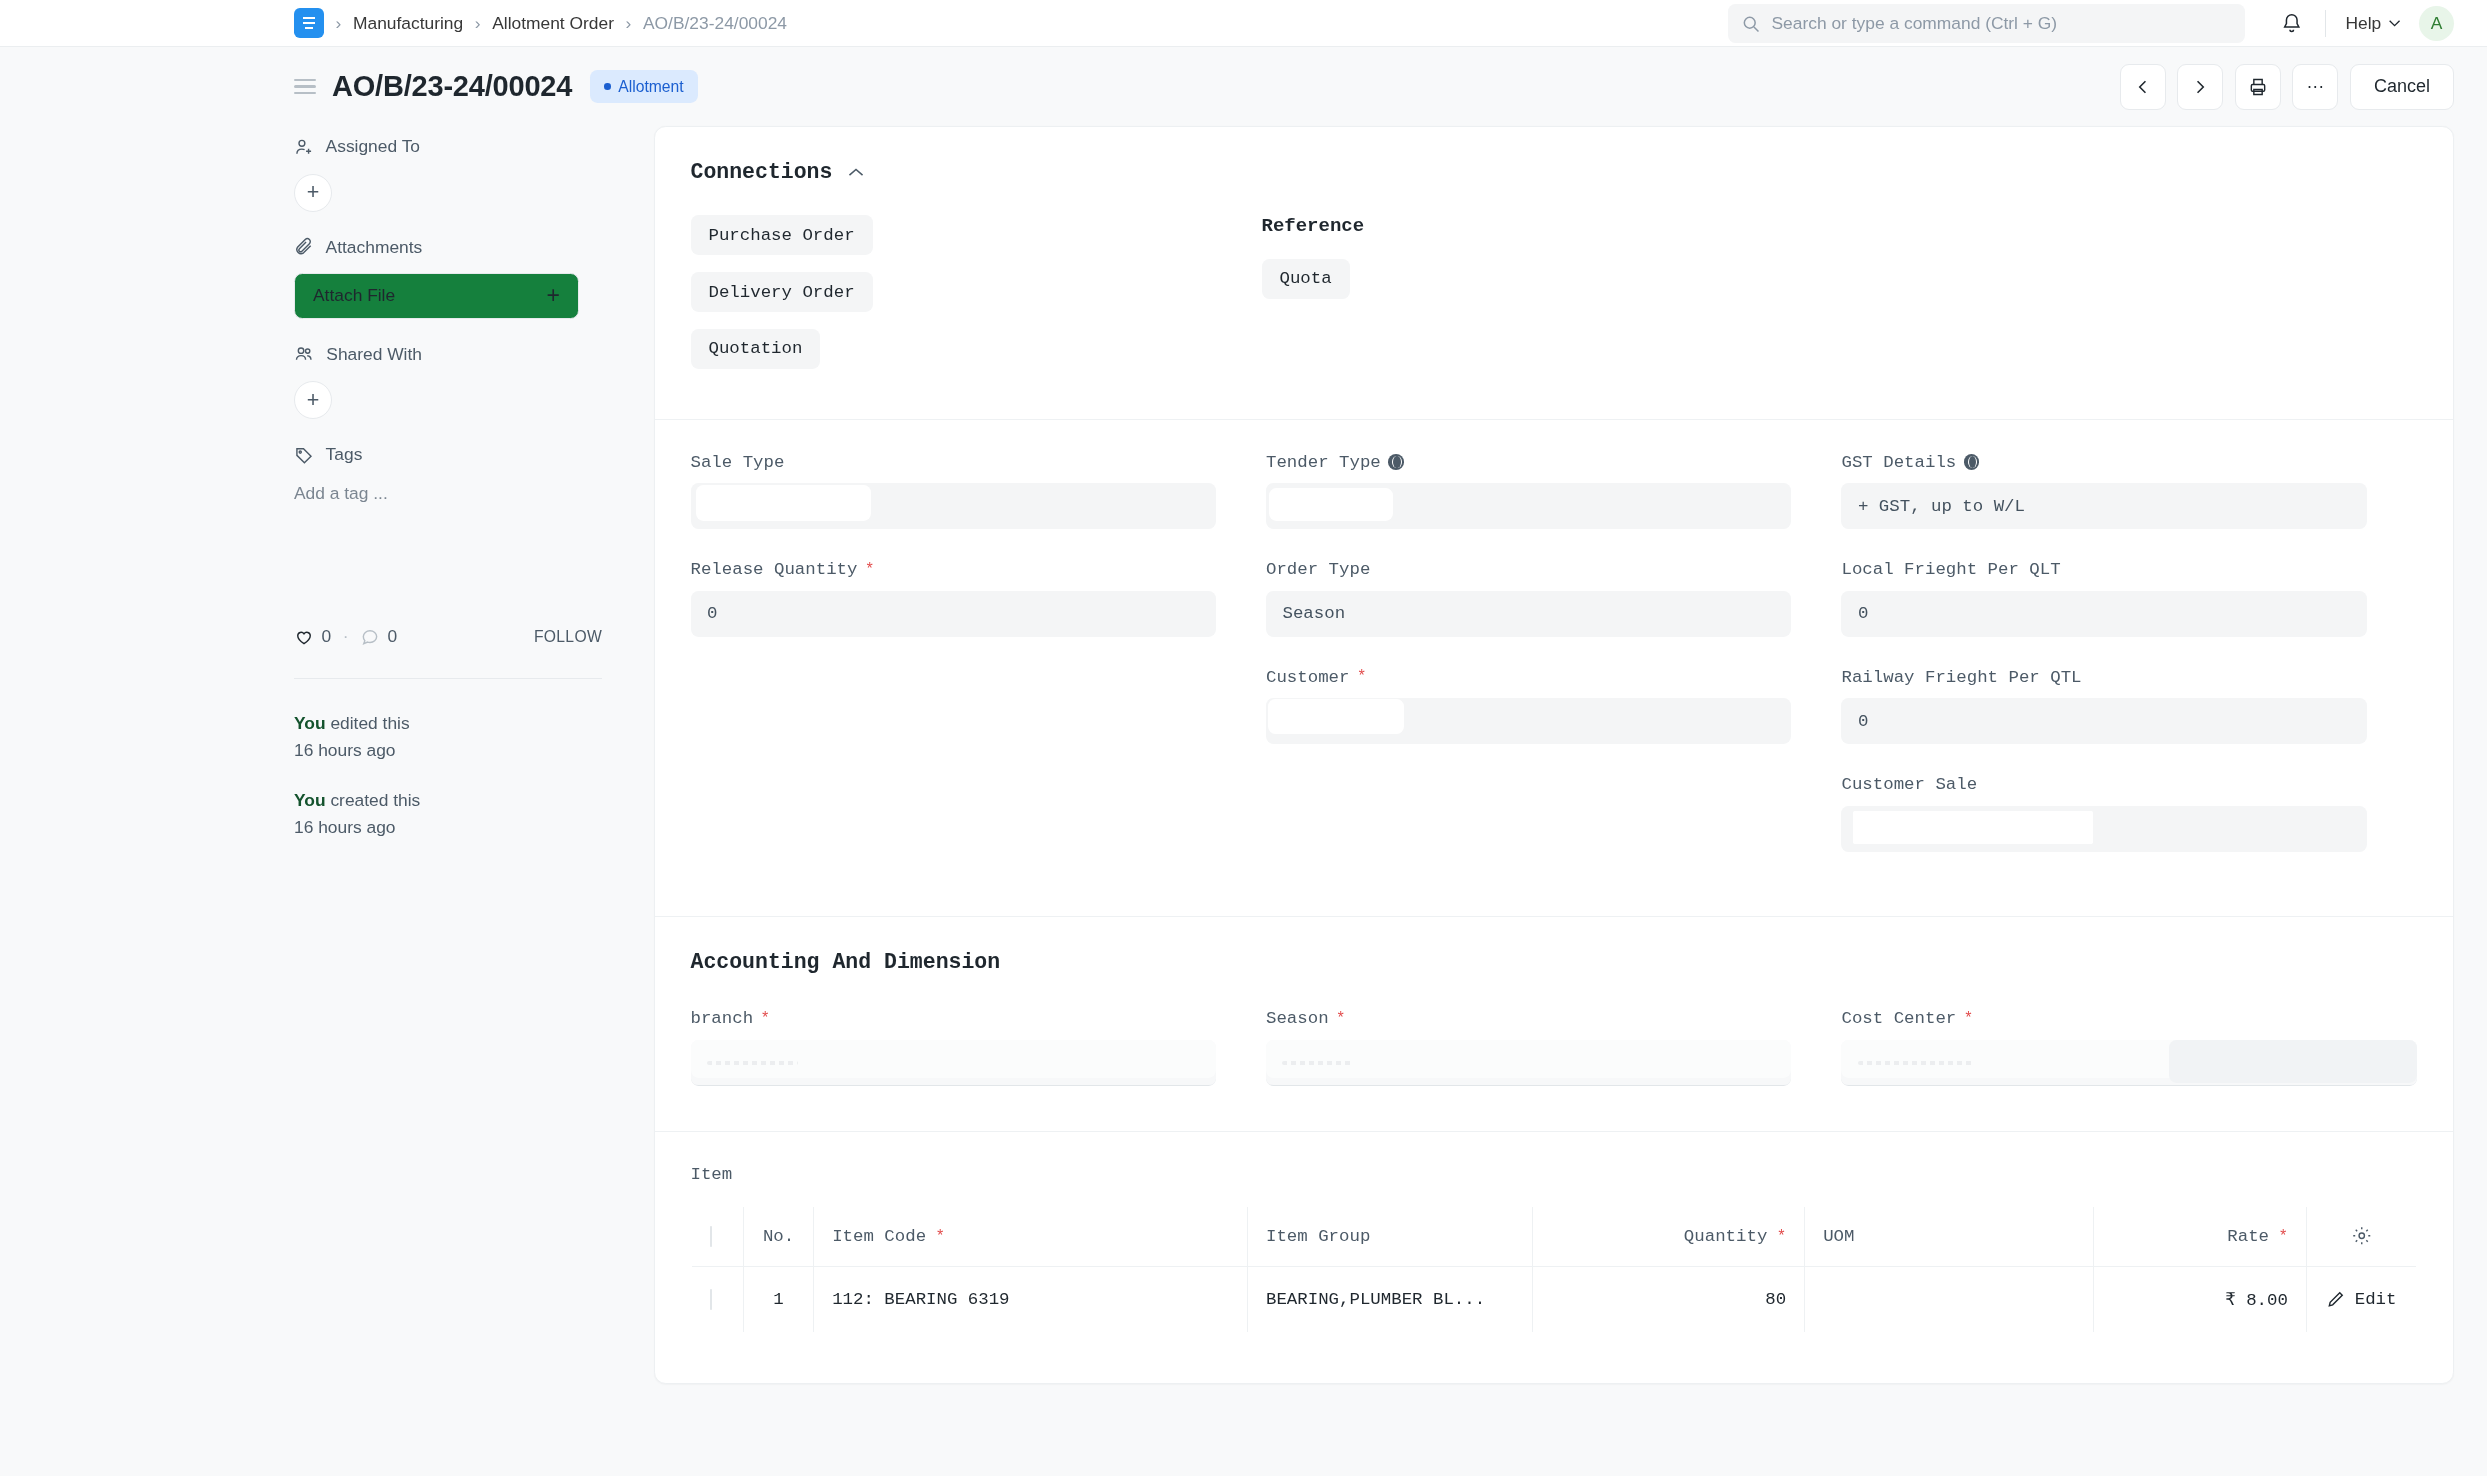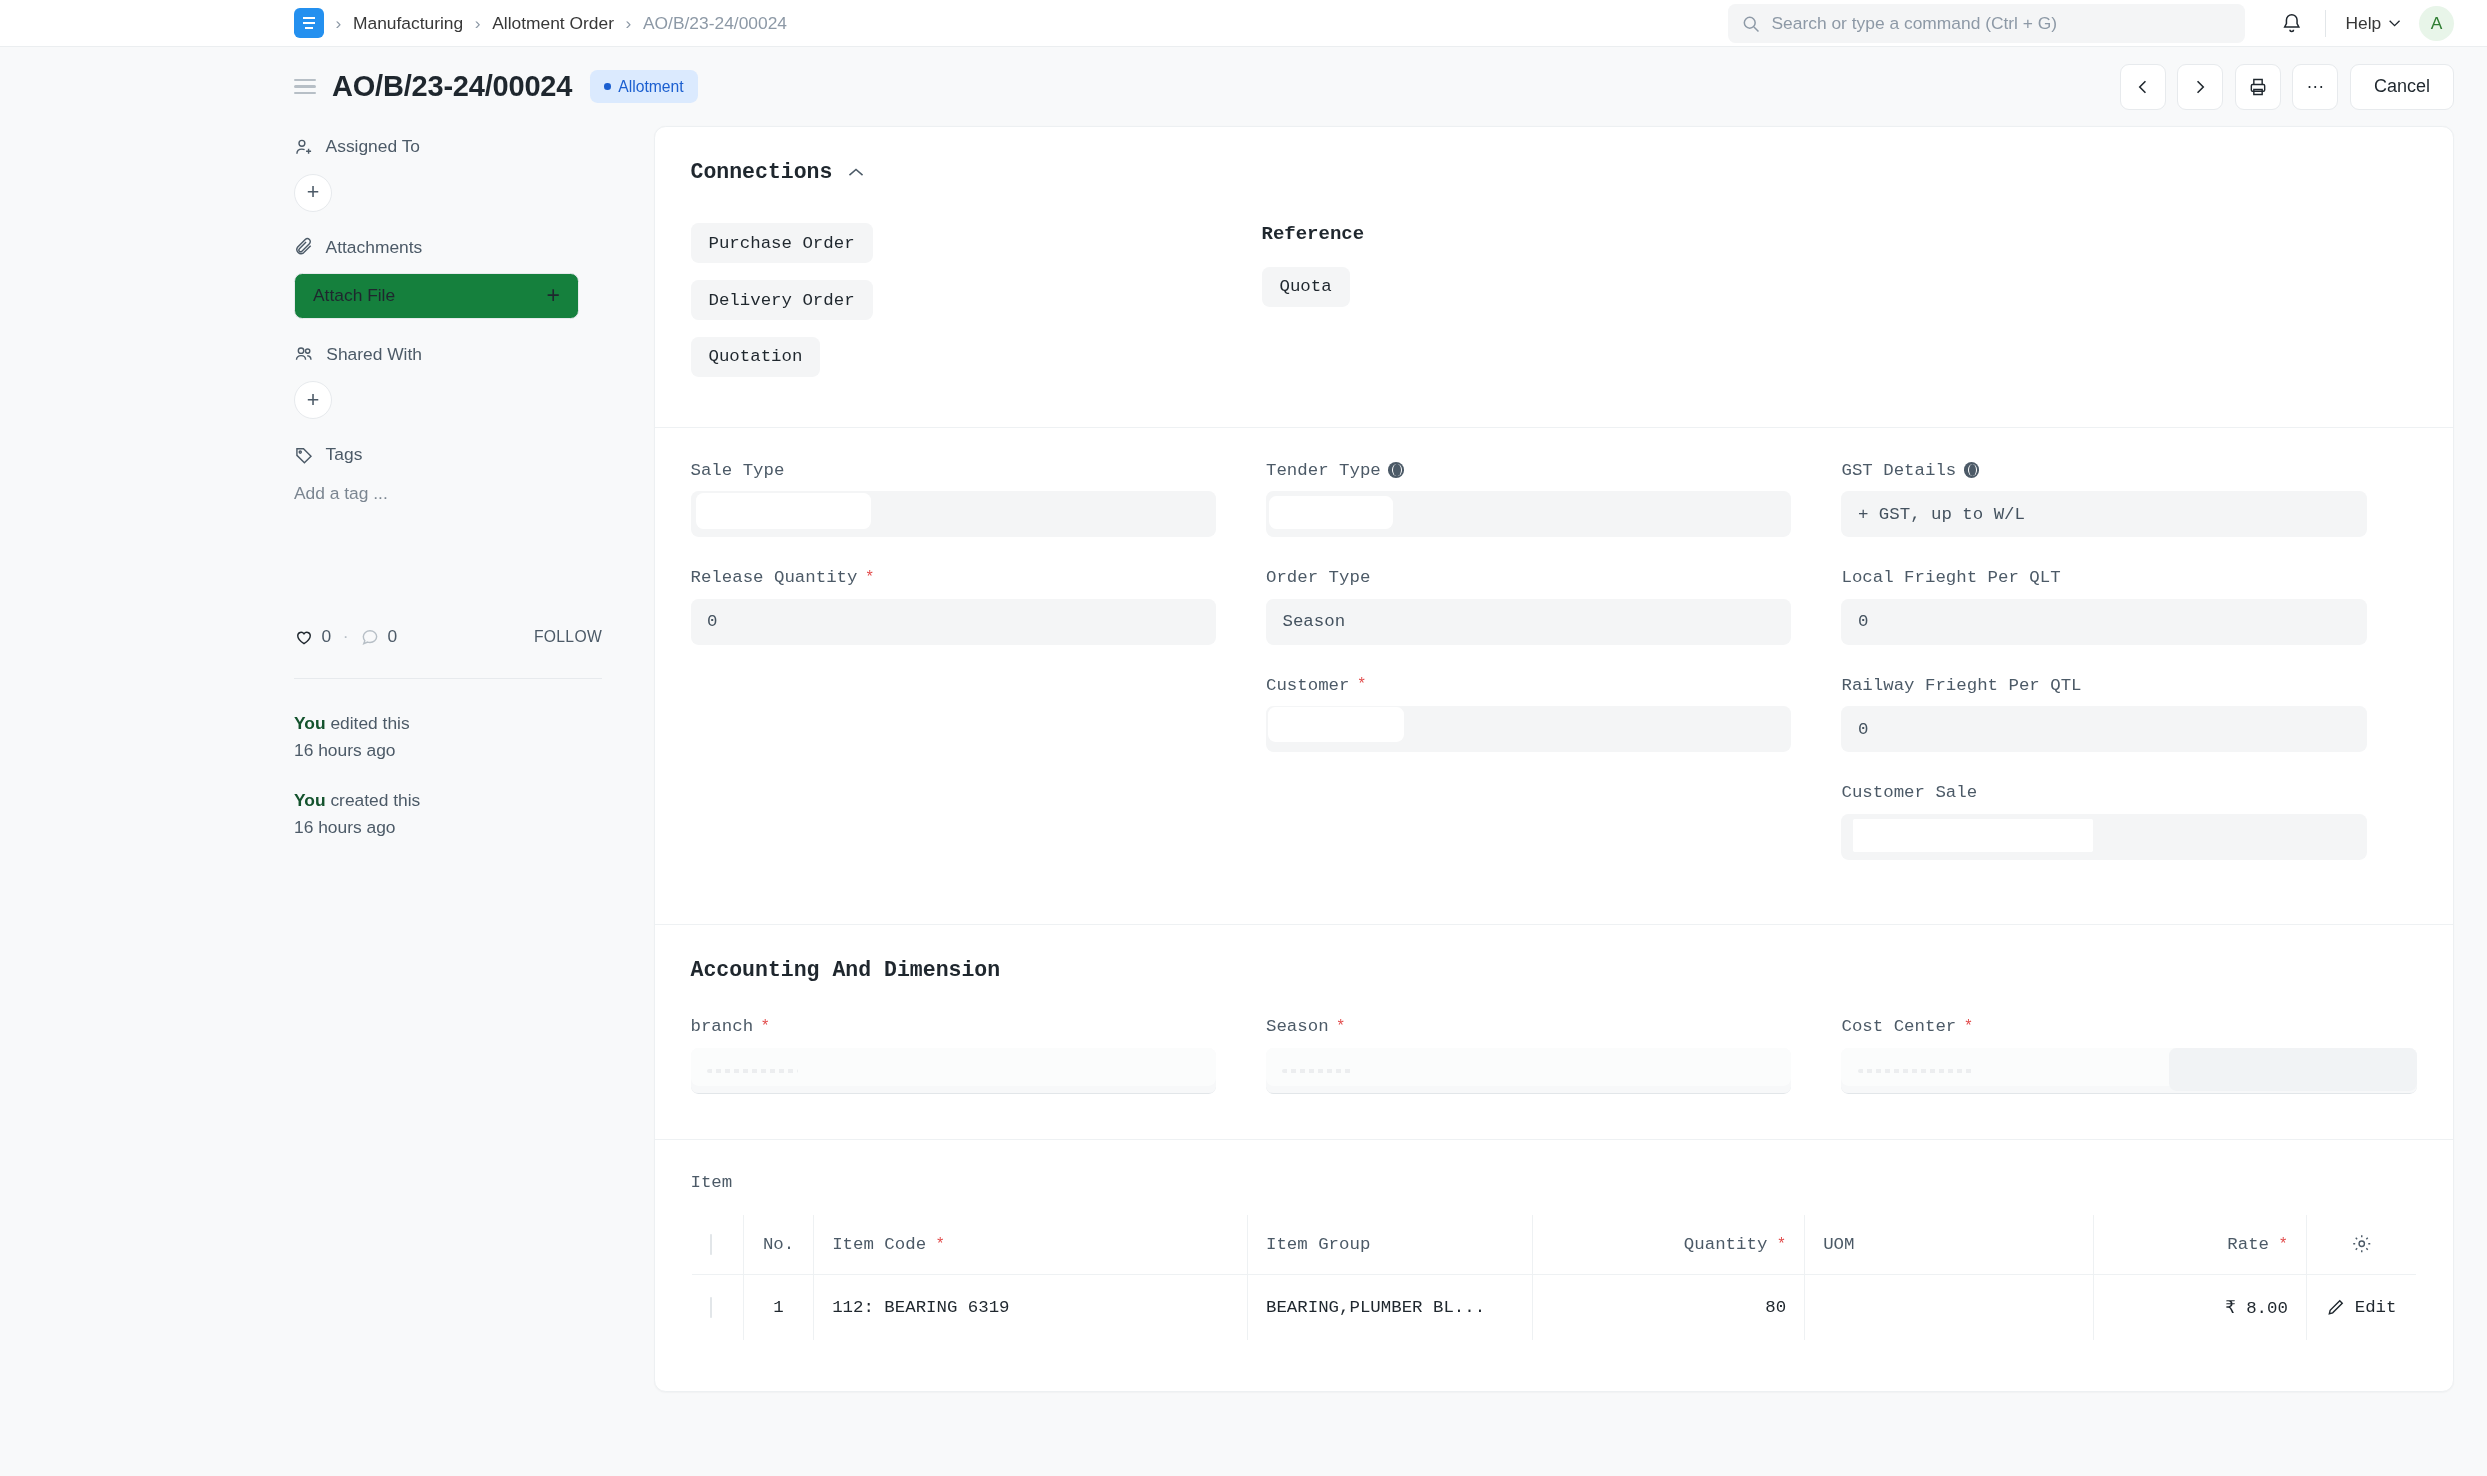--- a/index.html
+++ b/index.html
@@ -100,21 +100,21 @@
   
   .main { flex: 1; margin-left: 16.5px; }
   .card {
     background:#fff; border-radius: 11.6px; border:0.8px solid #edf0f2;
     box-shadow: 0 0.8px 1.7px rgba(0,0,0,.03);
   }
   .sec { padding: 33px 36px; border-bottom: 0.8px solid #eef1f3; font-family: Liberation Mono, monospace; }
   .sec:last-child { border-bottom: none; }
   .sec-title { font-size: 21.5px; font-weight: 700; color:#1f272e; display:flex; align-items:center; gap: 15px; }
   .chev { color:#4c5a67; font-size:15px; }
-  .conn-grid { display:flex; margin-top: 39px; }
+  .conn-grid { display:flex; margin-top: 31px; }
   .conn-col { width: 571px; }
   .conn-col.narrow { width: 273px; }
   .link-btn {
     display:inline-block; background:#f4f5f6; border-radius:7.4px;
     padding: 10.7px 18px; font-size:17.4px; color:#1f272e; margin-bottom: 16.5px;
   }
   .col-head { font-size: 19px; font-weight:700; color:#1f272e; margin-bottom: 21.5px; }
   
   .form-grid { display:flex; gap: 0; }
   .fcol { width: 33.333%; padding-right: 50px; }

